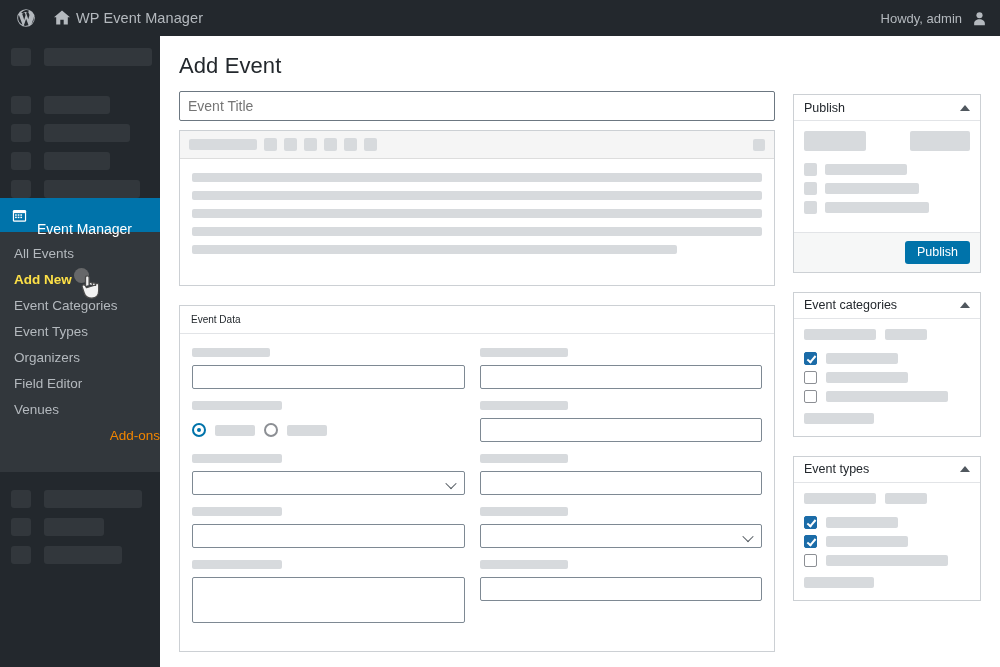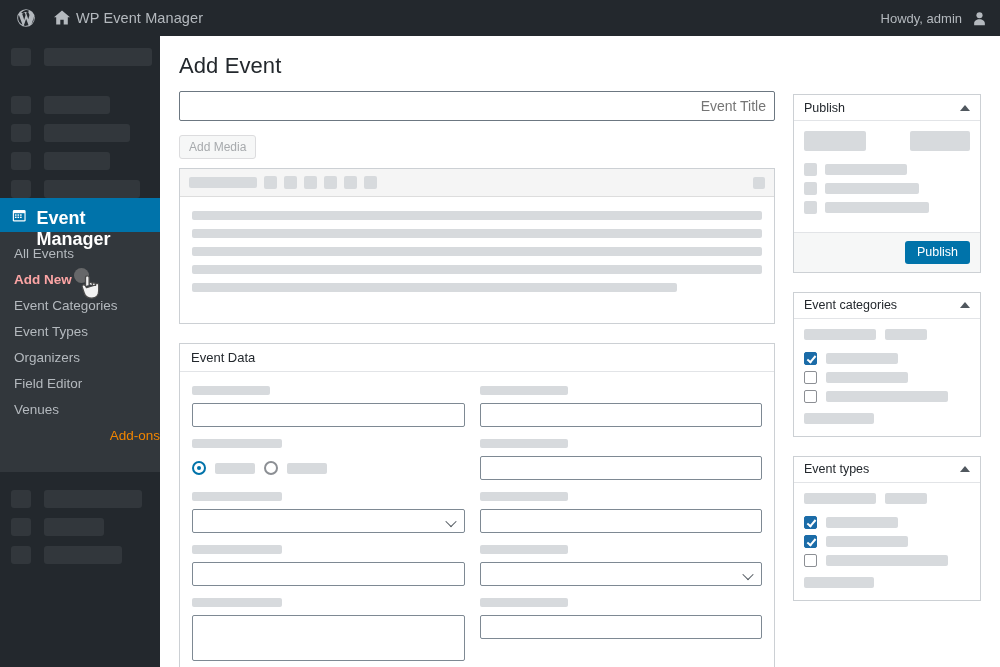--- a/index.html
+++ b/index.html
@@ -56,29 +56,29 @@
     padding-left: 11px; gap: 9px;
   }
   .menu-active::after {
     content: ""; position: absolute; right: -8px; top: 50%;
     margin-top: -8px; width: 0; height: 0;
     border-top: 8px solid transparent;
     border-bottom: 8px solid transparent;
     border-left: 8px solid #ffffff;
   }
   .cal-icon { width: 17px; height: 17px; display: block; }
-  .menu-active-label { font-size: 18px; font-weight: 700; margin-top: 28px; }
+  .menu-active-label { font-size: 14px; font-weight: 400; margin-top: 28px; }
 
   .submenu { background: #32373c; padding: 8px 0 24px 0; }
   .submenu-item {
     height: 26px; display: flex; align-items: center;
     padding-left: 14px; font-size: 13.5px; color: #b4b9be;
     white-space: nowrap;
   }
-  .submenu-item.current { color: #fca5a5; font-weight: 700; align-items: center; }
+  .submenu-item.current { color: #fde047; font-weight: 700; align-items: center; }
   .submenu-item.accent { color: #f18500; justify-content: flex-end; }
 
   
   #cursor { position: absolute; z-index: 90; pointer-events: none; }
   .click-dot {
     position: absolute; left: 0; top: 0;
     width: 15px; height: 15px; border-radius: 50%;
     background: rgba(120,120,120,.75);
   }
 
@@ -96,21 +96,21 @@
   }
 
   
   #colmain { position: absolute; left: 19px; top: 55px; width: 596px; }
 
   #title-input {
     width: 596px; height: 30px;
     border: 1px solid #6c7781; border-radius: 2px;
     background: #fff; font-family: inherit;
     font-size: 14px; color: #32373c;
-    padding: 0 8px; outline: none; text-align: right;
+    padding: 0 8px; outline: none;
   }
   #addmedia-btn {
     margin-top: 14px;
     height: 24px; padding: 0 9px;
     border: 1px solid #dcdcde; border-radius: 3px;
     background: #f6f7f7; color: #a7aaad;
     font-family: inherit; font-size: 12px;
     display: inline-flex; align-items: center;
   }
 
@@ -131,21 +131,21 @@
   .ed-line { height: 9px; border-radius: 2px; background: #d7dadd; margin-bottom: 9px; }
 
   
   .metabox {
     margin-top: 19px; width: 596px;
     border: 1px solid #ccd0d4; background: #fff;
   }
   .metabox-head {
     height: 28px; border-bottom: 1px solid #e2e4e7;
     display: flex; align-items: center; padding: 0 11px;
-    font-size: 13px; color: #23282d;
+    font-size: 10px; color: #23282d;
   }
   .metabox-body { padding: 14px 12px 16px 12px; }
   .field-grid { display: flex; flex-wrap: wrap; }
   .fcol { width: 50%; padding-right: 12px; margin-bottom: 12px; }
   .fcol.right { padding-right: 0; padding-left: 3px; }
   .flabel { height: 9px; border-radius: 2px; background: #d7dadd; margin-bottom: 8px; }
   .ftext {
     width: 100%; height: 24px;
     border: 1px solid #7e8993; border-radius: 2px; background: #fff;
   }
@@ -340,23 +340,20 @@
     <path d="M8.5 13V4.6a1.8 1.8 0 0 1 3.6 0V12m0-1.1a1.6 1.6 0 0 1 3.2 0v1.4m0-.9a1.6 1.6 0 0 1 3.2 0v1.6m0-1a1.6 1.6 0 0 1 3.2 0v5.6c0 4.3-2.6 7.6-6.9 7.6-4.3 0-6.6-2-7.6-5.2l-2-6a1.7 1.7 0 0 1 3-1.5l1.3 2.2z" fill="#f2f2f2" stroke="#4a4a4a" stroke-width="1.3" stroke-linejoin="round"></path>
   </svg>
 </div>
 
 <div id="main">
   <div id="page-title">Add Event</div>
 
   <div id="colmain">
     <input id="title-input" type="text" placeholder="Event Title" style="">
 
-    <div>
-      <button id="addmedia-btn">Add Media</button>
-    </div>
 
     <div class="editor-box">
       <div class="editor-toolbar" id="ed-toolbar">
           <div class="tb-wide" style="width: 68px;"></div>
           <div class="tb-sq" style="width: 13px;"></div>
           <div class="tb-sq" style="width: 13px;"></div>
           <div class="tb-sq" style="width: 13px;"></div>
           <div class="tb-sq" style="width: 13px;"></div>
           <div class="tb-sq" style="width: 13px;"></div>
           <div class="tb-sq" style="width: 13px;"></div>

